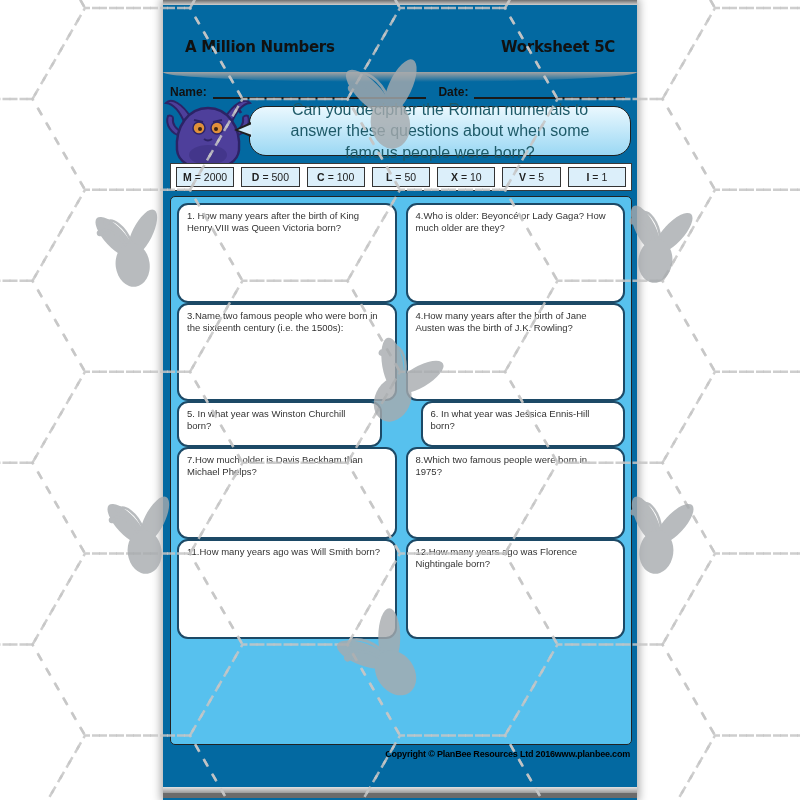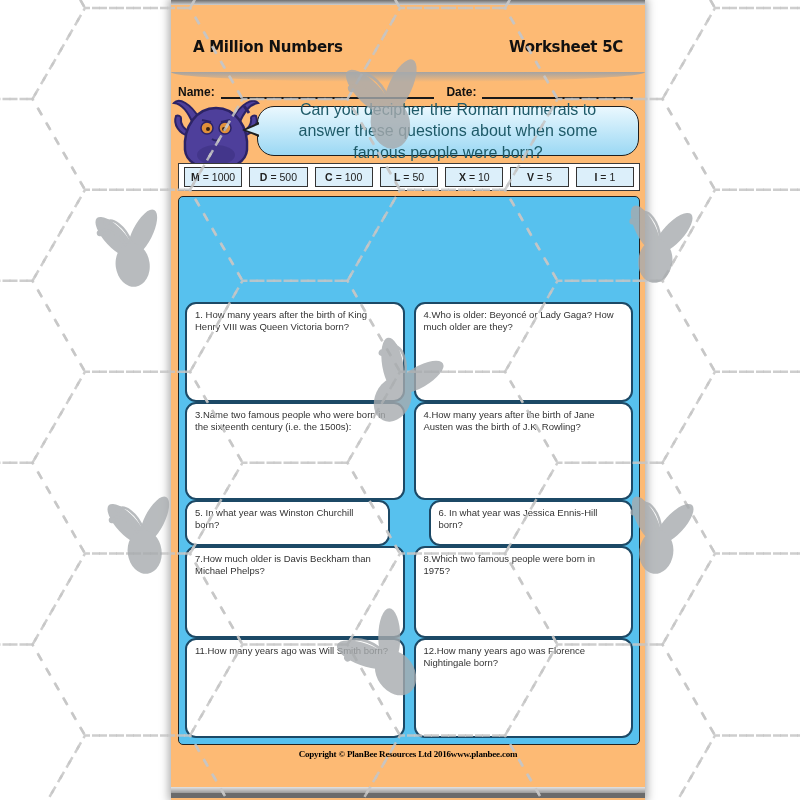--- a/index.html
+++ b/index.html
@@ -5,22 +5,22 @@
   :root{
     --panel-blue:#57c1ee; --card-border:#1c4966; --key-box-bg:#dceffa;
     --bubble-top:#eaf8fe; --bubble-bottom:#9bd8f4; --bubble-text:#1e5a68;
     --monster-purple:#4e3f9b; --watermark-gray:#c6c6c6; --fly-gray:#a7abae;
   }
   *{margin:0;padding:0;box-sizing:border-box;}
   html,body{width:800px;height:800px;background:#fff;overflow:hidden;
     font-family:"Liberation Sans","DejaVu Sans",sans-serif;}
   #canvas{position:relative;width:800px;height:800px;background:#fff;}
 
-  .page{position:absolute;left:163px;top:0;width:474px;height:800px;background:#fdba74;
-    box-shadow:0 0 9px 2px rgba(0,0,0,.35);margin-left:8px;}
+  .page{position:absolute;left:163px;top:0;width:474px;height:800px;background:#0369a1;
+    box-shadow:0 0 9px 2px rgba(0,0,0,.35);}
   .top-strip{position:absolute;left:0;top:0;width:100%;height:5px;
     background:linear-gradient(#6f6f6f,#cfcfcf);}
   .title-row{position:absolute;left:0;top:38px;width:100%;padding:0 22px;
     display:flex;justify-content:space-between;
     font-family:"DejaVu Sans",sans-serif;font-weight:bold;font-size:15px;color:#111;
     letter-spacing:-.3px;}
   .title-shadow{position:absolute;left:0;top:72px;width:100%;height:10px;
     background:linear-gradient(#a3a3a3,rgba(255,255,255,0));border-radius:0 0 50% 50%/0 0 100% 100%;}
   .namedate-row{position:absolute;left:7px;top:84px;width:455px;display:flex;align-items:flex-end;
     font-weight:bold;font-size:12px;color:#111;}
@@ -46,28 +46,28 @@
 
   .key-row{position:absolute;left:7px;top:163px;width:462px;height:28px;background:#fff;
     border:1.6px solid #3a3a3a;display:flex;gap:7px;padding:3px 5px;}
   .key-box{flex:1;background:var(--key-box-bg);border:1.5px solid #333;
     display:flex;align-items:center;justify-content:center;font-size:10.5px;color:#222;
     white-space:nowrap;}
   .key-box b{margin-right:3px;}
 
   .blue-panel{position:absolute;left:7px;top:196px;width:462px;height:549px;
     background:var(--panel-blue);border:1.5px solid #222;border-radius:5px;
-    padding:6px;display:flex;flex-direction:column;justify-content:flex-end;}
+    padding:6px;display:flex;flex-direction:column;justify-content:flex-start;}
   .q-row{display:flex;gap:9px;}
   .q-card{flex:1;background:#fff;border:2px solid var(--card-border);border-radius:11px;
     padding:5px 8px;font-size:9.5px;line-height:1.3;color:#333;overflow:hidden;}
 
   .footer-row{position:absolute;left:7px;top:749px;width:460px;display:flex;
-    justify-content:center;font-weight:bold;font-size:9px;color:#000;
-    font-family:Liberation Serif, serif;letter-spacing:-.2px;}
+    justify-content:flex-end;font-weight:bold;font-size:9px;color:#000;
+    font-family:Liberation Sans, sans-serif;letter-spacing:-.2px;}
   .bottom-strip1{position:absolute;left:0;top:787px;width:100%;height:6px;
     background:linear-gradient(#e2e2e2,#9a9a9a);}
   .bottom-strip2{position:absolute;left:0;top:793px;width:100%;height:5px;background:#6b6b6b;}
 
   #watermark{position:absolute;left:0;top:0;width:800px;height:800px;
     pointer-events:none;z-index:50;}
 </style>
 </head>
 <body>
 
@@ -108,21 +108,21 @@
 
     <div class="bubble">
       <div class="tail-out"></div>
       <div class="tail-in"></div>
       <div class="bubble-text">Can you decipher the Roman numerals to answer these questions about when some famous people were born?</div>
     </div>
 
     <div class="key-row" id="key-row">
         <div class="key-box">
           <b>M</b>
-          <span>= 1000</span>
+          <span>= 2000</span>
         </div>
         <div class="key-box">
           <b>D</b>
           <span>= 500</span>
         </div>
         <div class="key-box">
           <b>C</b>
           <span>= 100</span>
         </div>
         <div class="key-box">

